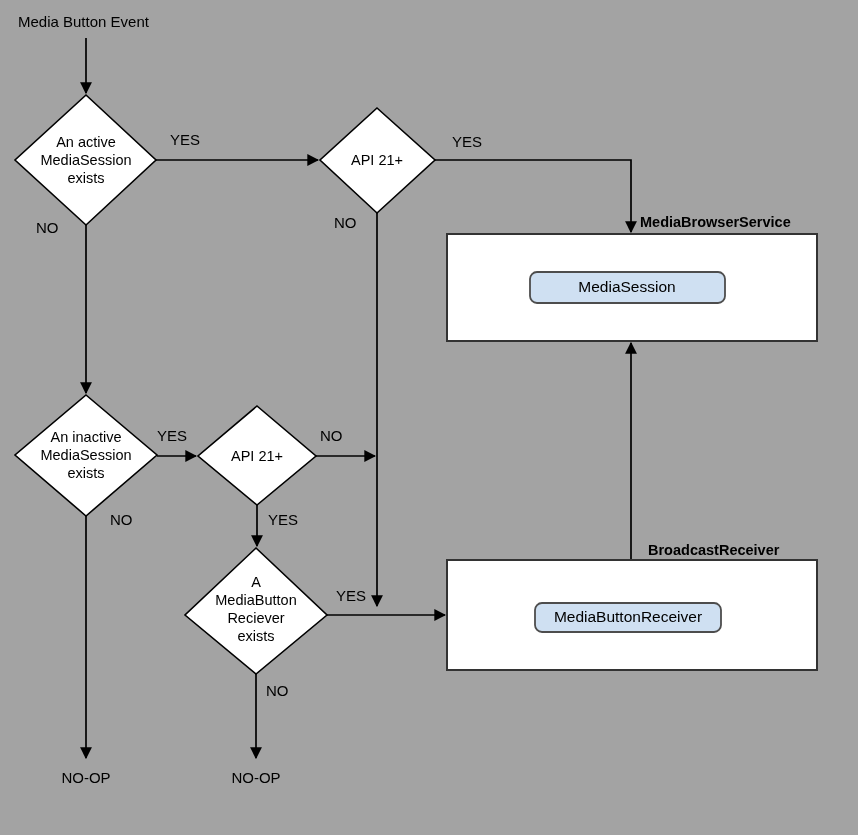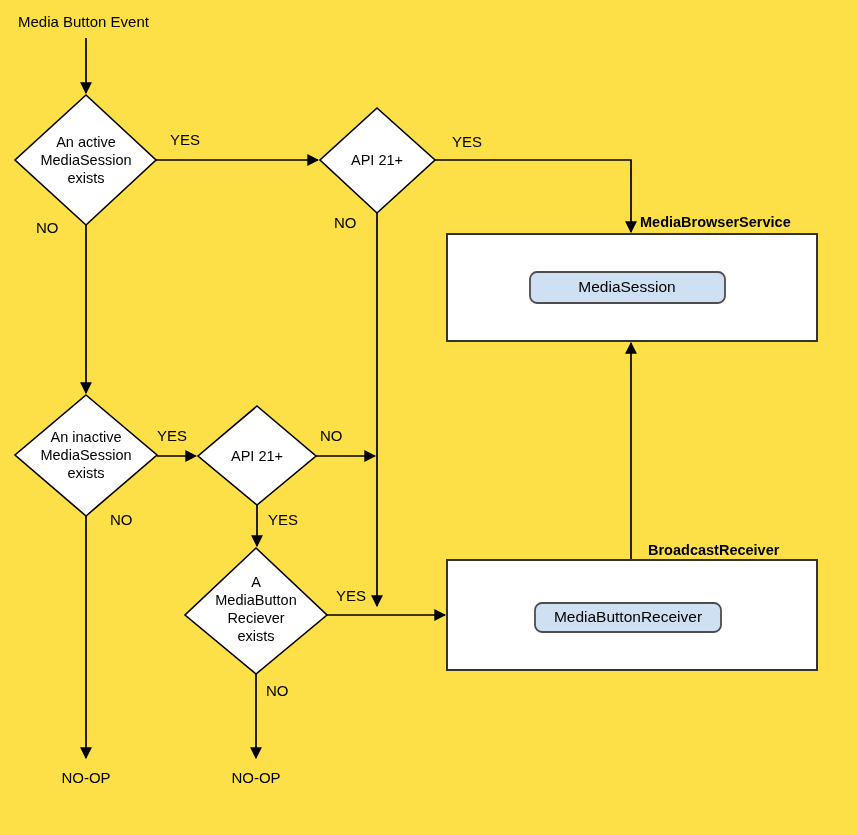--- a/index.html
+++ b/index.html
@@ -10,21 +10,21 @@
   body {
     width: 858px;
     height: 835px;
     font-family: "Liberation Sans", sans-serif;
     overflow: hidden;
   }
   #diagram-root {
     position: relative;
     width: 858px;
     height: 835px;
-    background: #fde047;
+    background: #a3a3a3;
   }
   svg#flowchart {
     display: block;
     width: 858px;
     height: 835px;
   }
   .shape-stroke {
     fill: #ffffff;
     stroke: #000000;
     stroke-width: 1.6;

